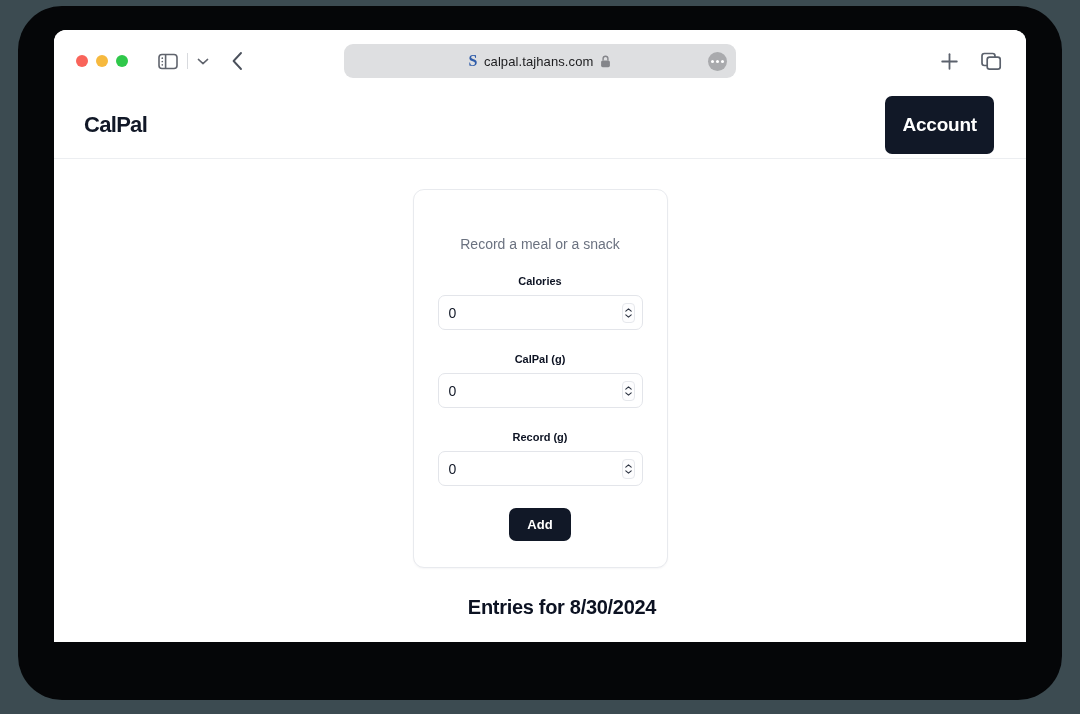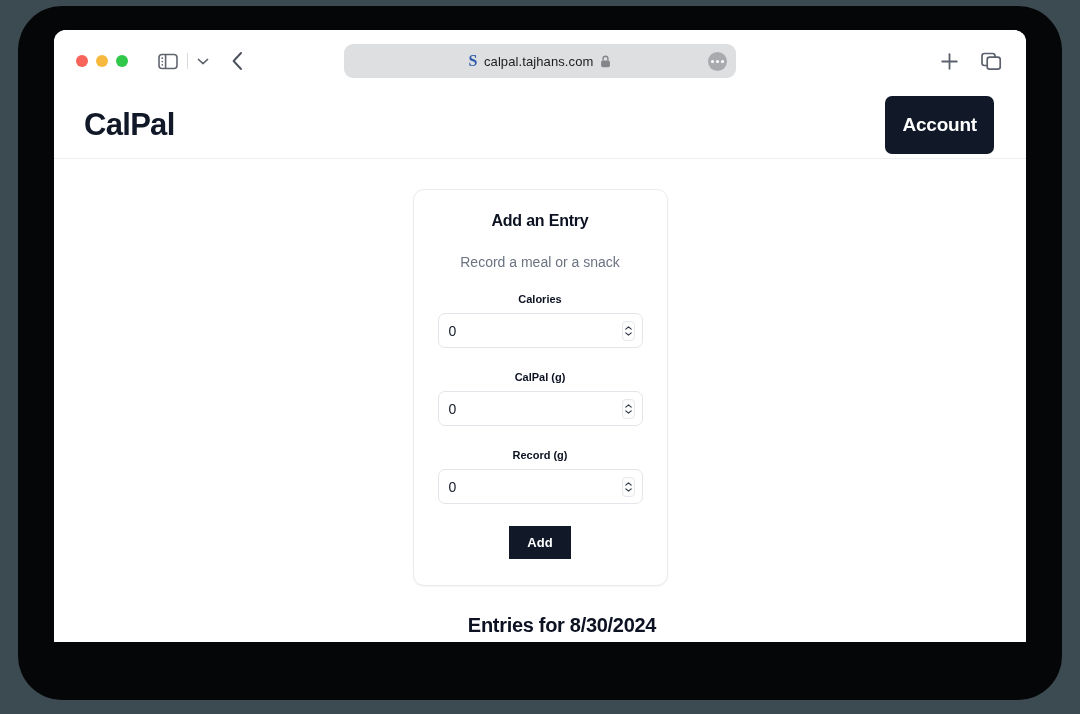--- a/index.html
+++ b/index.html
@@ -152,21 +152,21 @@
   #app-header {
     height: 67px;
     border-bottom: 1px solid #eceef1;
     display: flex;
     align-items: center;
     justify-content: space-between;
     padding: 0 32px 0 30px;
   }
 
   #app-title {
-    font-size: 31px;
+    font-size: 22px;
     font-weight: bold;
     color: #111827;
     letter-spacing: -0.7px;
   }
 
   #account-button {
     background: #111827;
     color: #ffffff;
     font-size: 19px;
     font-weight: bold;
@@ -242,21 +242,21 @@
   }
   .stepper svg { display: block; }
 
   #add-button {
     margin-top: 22px;
     background: #111827;
     color: #ffffff;
     font-size: 13px;
     font-weight: bold;
     border: none;
-    border-radius: 0;
+    border-radius: 7px;
     padding: 9px 18px;
     cursor: default;
   }
 
   
   #entries-heading {
     text-align: center;
     font-size: 20px;
     font-weight: bold;
     color: #0c1222;
@@ -336,21 +336,20 @@
   </div>
 
   <div id="page">
 
     <div id="app-header">
       <div id="app-title">CalPal</div>
       <button id="account-button">Account</button>
     </div>
 
     <div id="entry-card">
-      <div id="card-title">Add an Entry</div>
       <div id="card-subtitle">Record a meal or a snack</div>
 
       <div class="field-label">Calories</div>
       <div class="number-input">
         <span class="value">0</span>
         <span class="stepper">
           <svg width="7" height="4" viewBox="0 0 7 4" fill="none">
             <path d="M0.8 3.2 L3.5 0.8 L6.2 3.2" stroke="#2b3240" stroke-width="1.1" stroke-linecap="round" stroke-linejoin="round"></path>
           </svg>
           <svg width="7" height="4" viewBox="0 0 7 4" fill="none">

